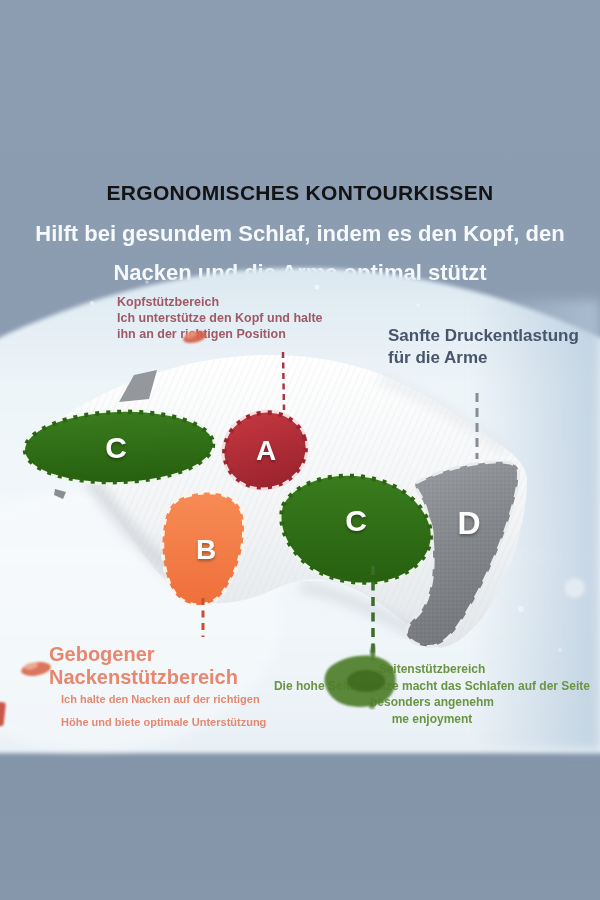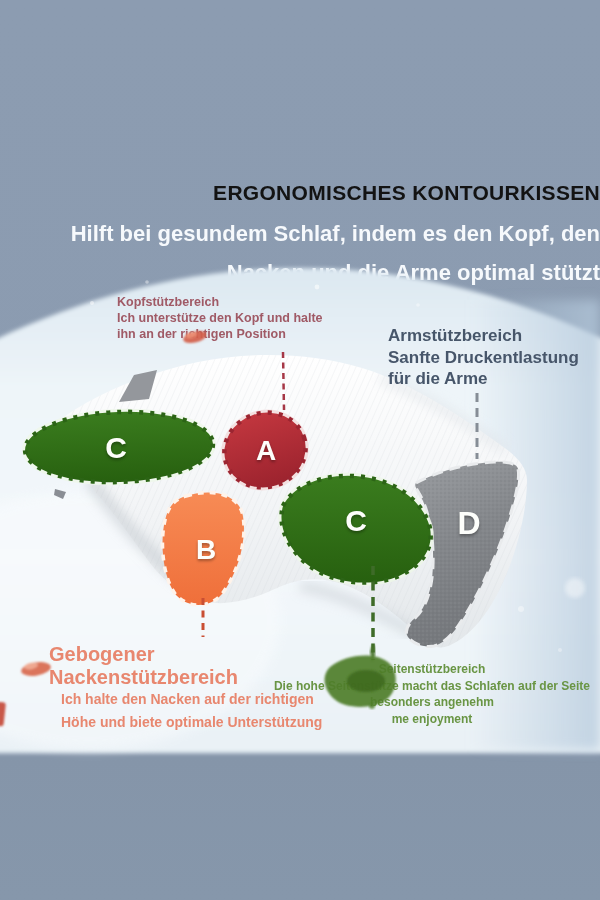--- a/index.html
+++ b/index.html
@@ -1,36 +1,36 @@
 <!DOCTYPE html>
 <html><head>
 <meta charset="utf-8">
 <style>
   html,body{margin:0;padding:0;background:#5c6b7d;}
   .stage{
     position:relative;width:600px;height:900px;overflow:hidden;
     font-family:"Liberation Sans",sans-serif;
     background:linear-gradient(180deg,#8c9cb1 0%,#8b9bb0 83.4%,#8595a9 84%,#8697ab 100%);
   }
-  .hdr{position:absolute;left:0;top:0;width:600px;z-index:1;text-align:right;}
+  .hdr{position:absolute;left:0;top:0;width:600px;z-index:1;text-align:center;}
   .hdr .title{
     margin-top:181px;font-size:21px;font-weight:800;letter-spacing:.3px;color:#131313;
   }
   .hdr .sub{
     margin-top:9px;font-size:22px;line-height:39px;font-weight:700;color:#f6f9fc;
   }
   .scene,.fx{position:absolute;left:0;top:0;z-index:2;pointer-events:none;}
   .fx{z-index:4;}
   .ann{position:absolute;z-index:3;font-weight:700;}
   .ann-kopf{left:117px;top:294px;width:320px;text-align:left;
     font-size:12.5px;line-height:16px;color:#a05a66;}
   .ann-arm{left:388px;top:325px;font-size:17px;line-height:21.5px;font-weight:800;color:#47566a;}
   .ann-nacken{left:25px;top:643px;color:#e8876f;}
   .ann-nacken .h{font-size:20px;line-height:22.5px;font-weight:800;margin-left:24px;}
-  .ann-nacken .b{font-size:14px;line-height:16.5px;margin-top:3px;padding-left:36px;}
+  .ann-nacken .b{font-size:11px;line-height:16.5px;margin-top:3px;padding-left:36px;}
   .ann-seiten{left:272px;top:661px;width:320px;text-align:center;
     font-size:12px;line-height:16.5px;color:#699544;}
   .zl{position:absolute;z-index:3;transform:translate(-50%,-50%);
     color:#fdfefb;font-weight:800;text-shadow:0 2px 3px rgba(0,0,0,.33);}
   .zl-a{left:266px;top:451px;font-size:28px;}
   .zl-b{left:206px;top:550px;font-size:28px;}
   .zl-c1{left:116px;top:448px;font-size:30px;}
   .zl-c2{left:356px;top:521px;font-size:30px;}
   .zl-d{left:469px;top:523px;font-size:32px;}
 </style>
@@ -231,21 +231,20 @@
     </g>
   </svg>
 
   <div class="ann ann-kopf">
     <div>Kopfstützbereich</div>
     <div>Ich unterstütze den Kopf und halte</div>
     <div>ihn an der richtigen Position</div>
   </div>
 
   <div class="ann ann-arm">
-    <div>Armstützbereich</div>
     <div>Sanfte Druckentlastung</div>
     <div>für die Arme</div>
   </div>
 
   <div class="ann ann-nacken">
     <div class="h">Gebogener</div>
     <div class="h">Nackenstützbereich</div>
     <div class="b">Ich halte den Nacken auf der richtigen</div>
     <div class="b" style="margin-top:6px">Höhe und biete optimale Unterstützung</div>
   </div>

